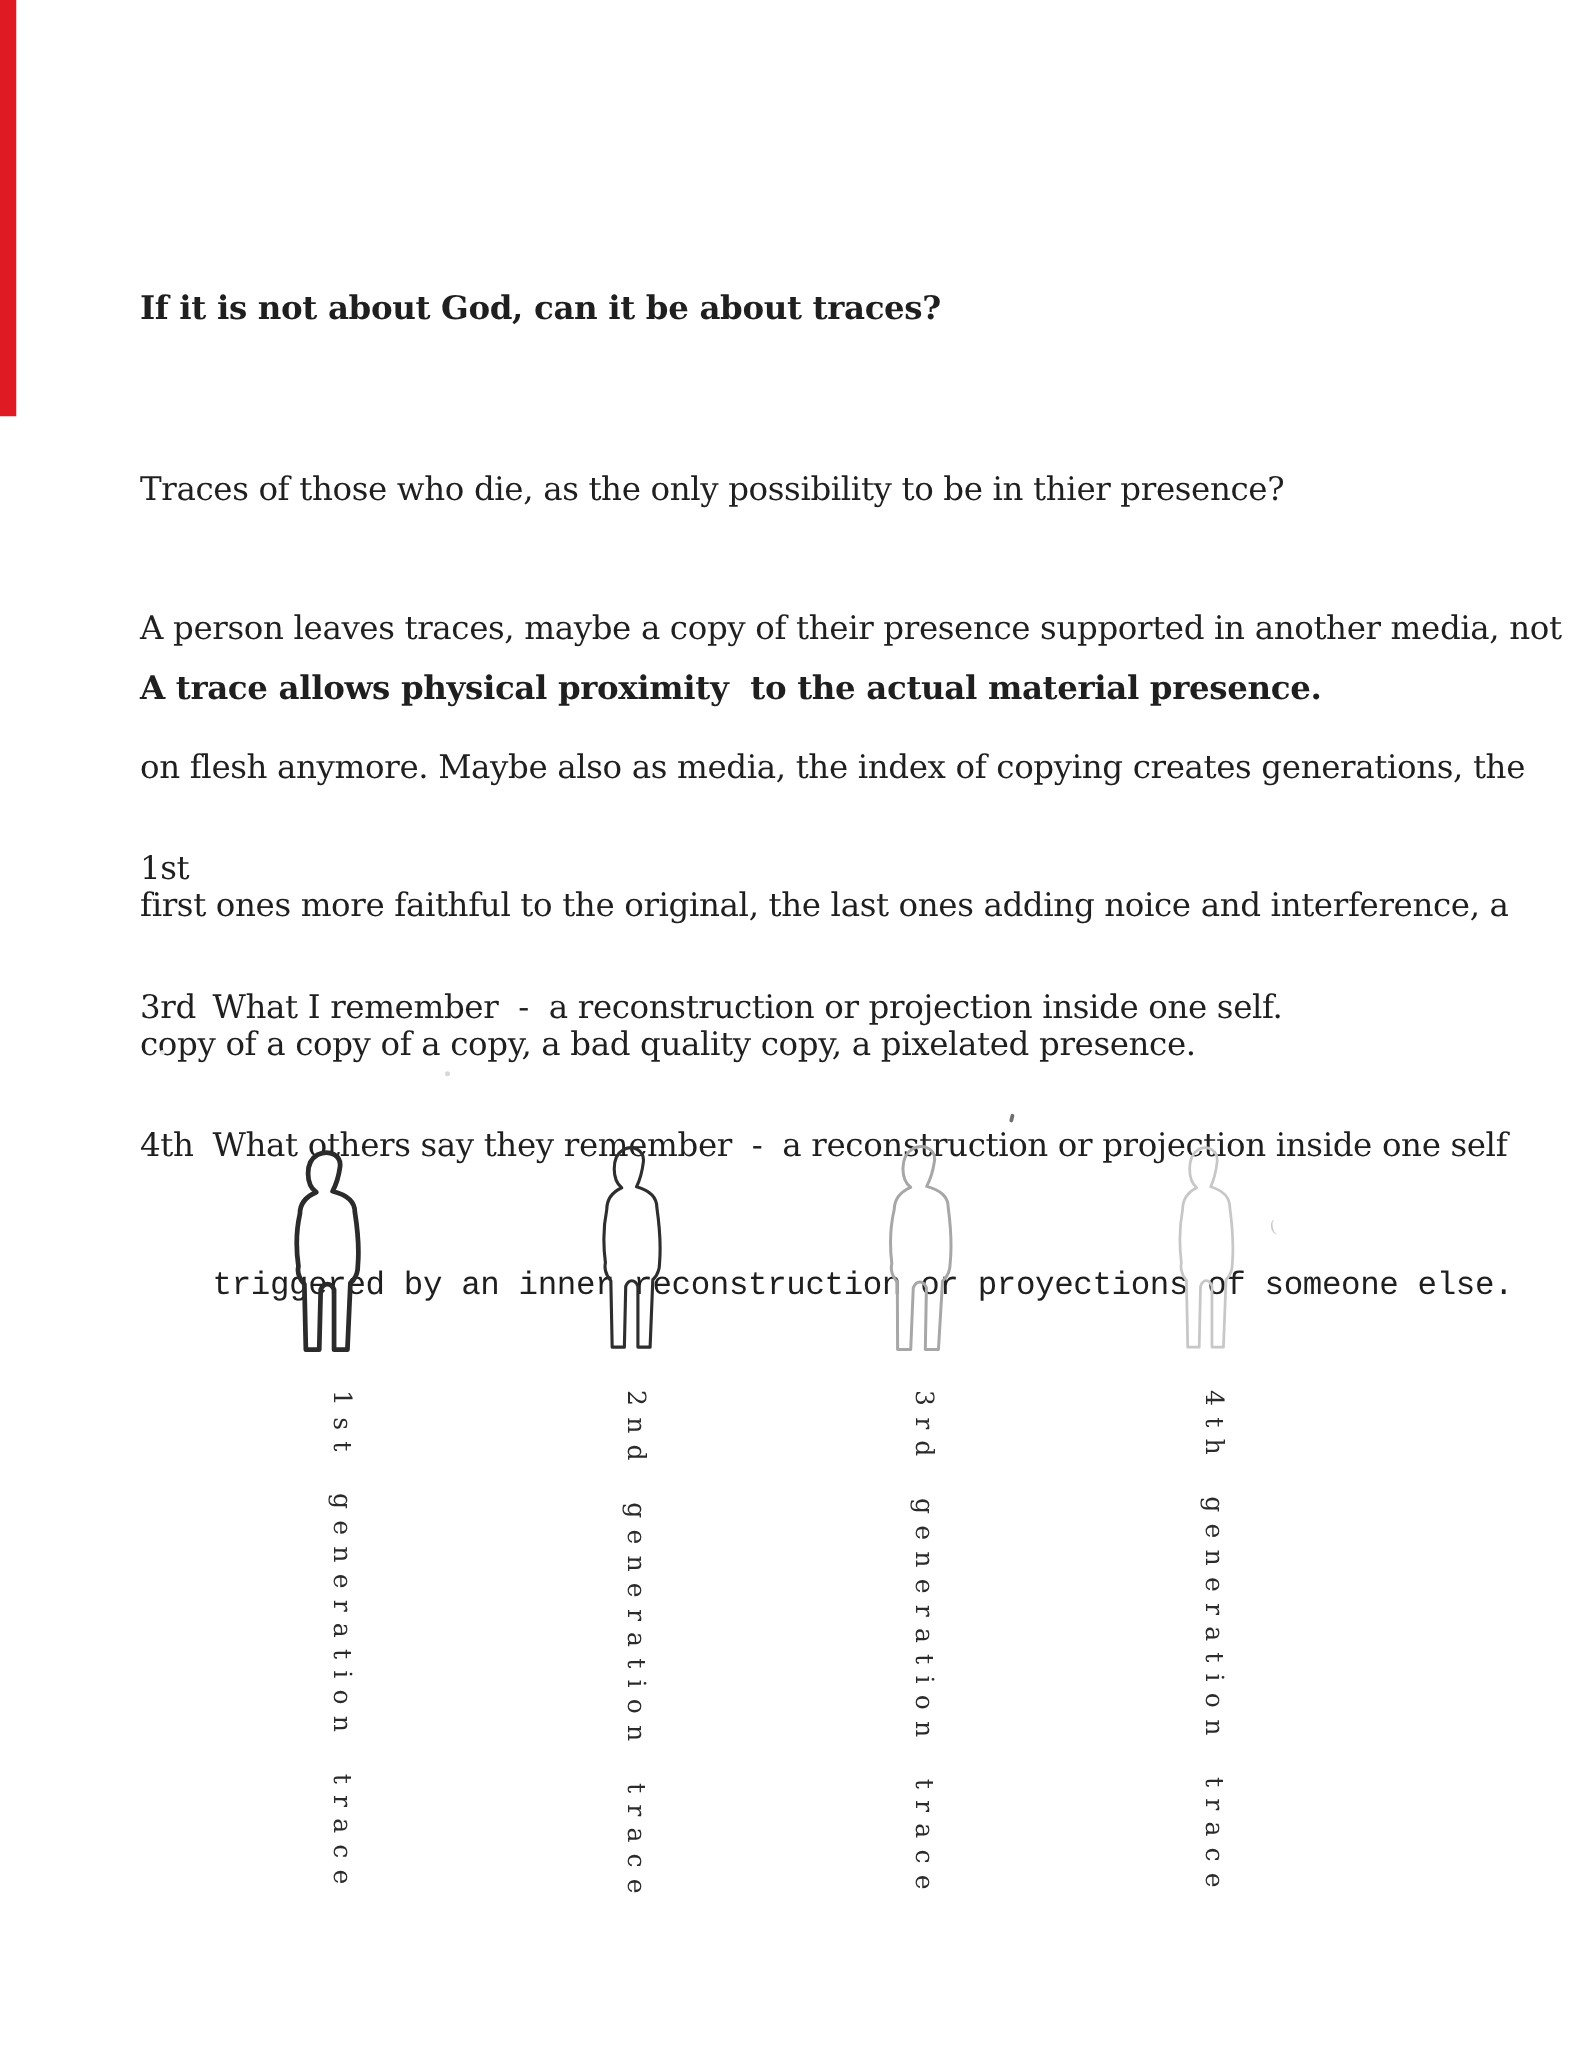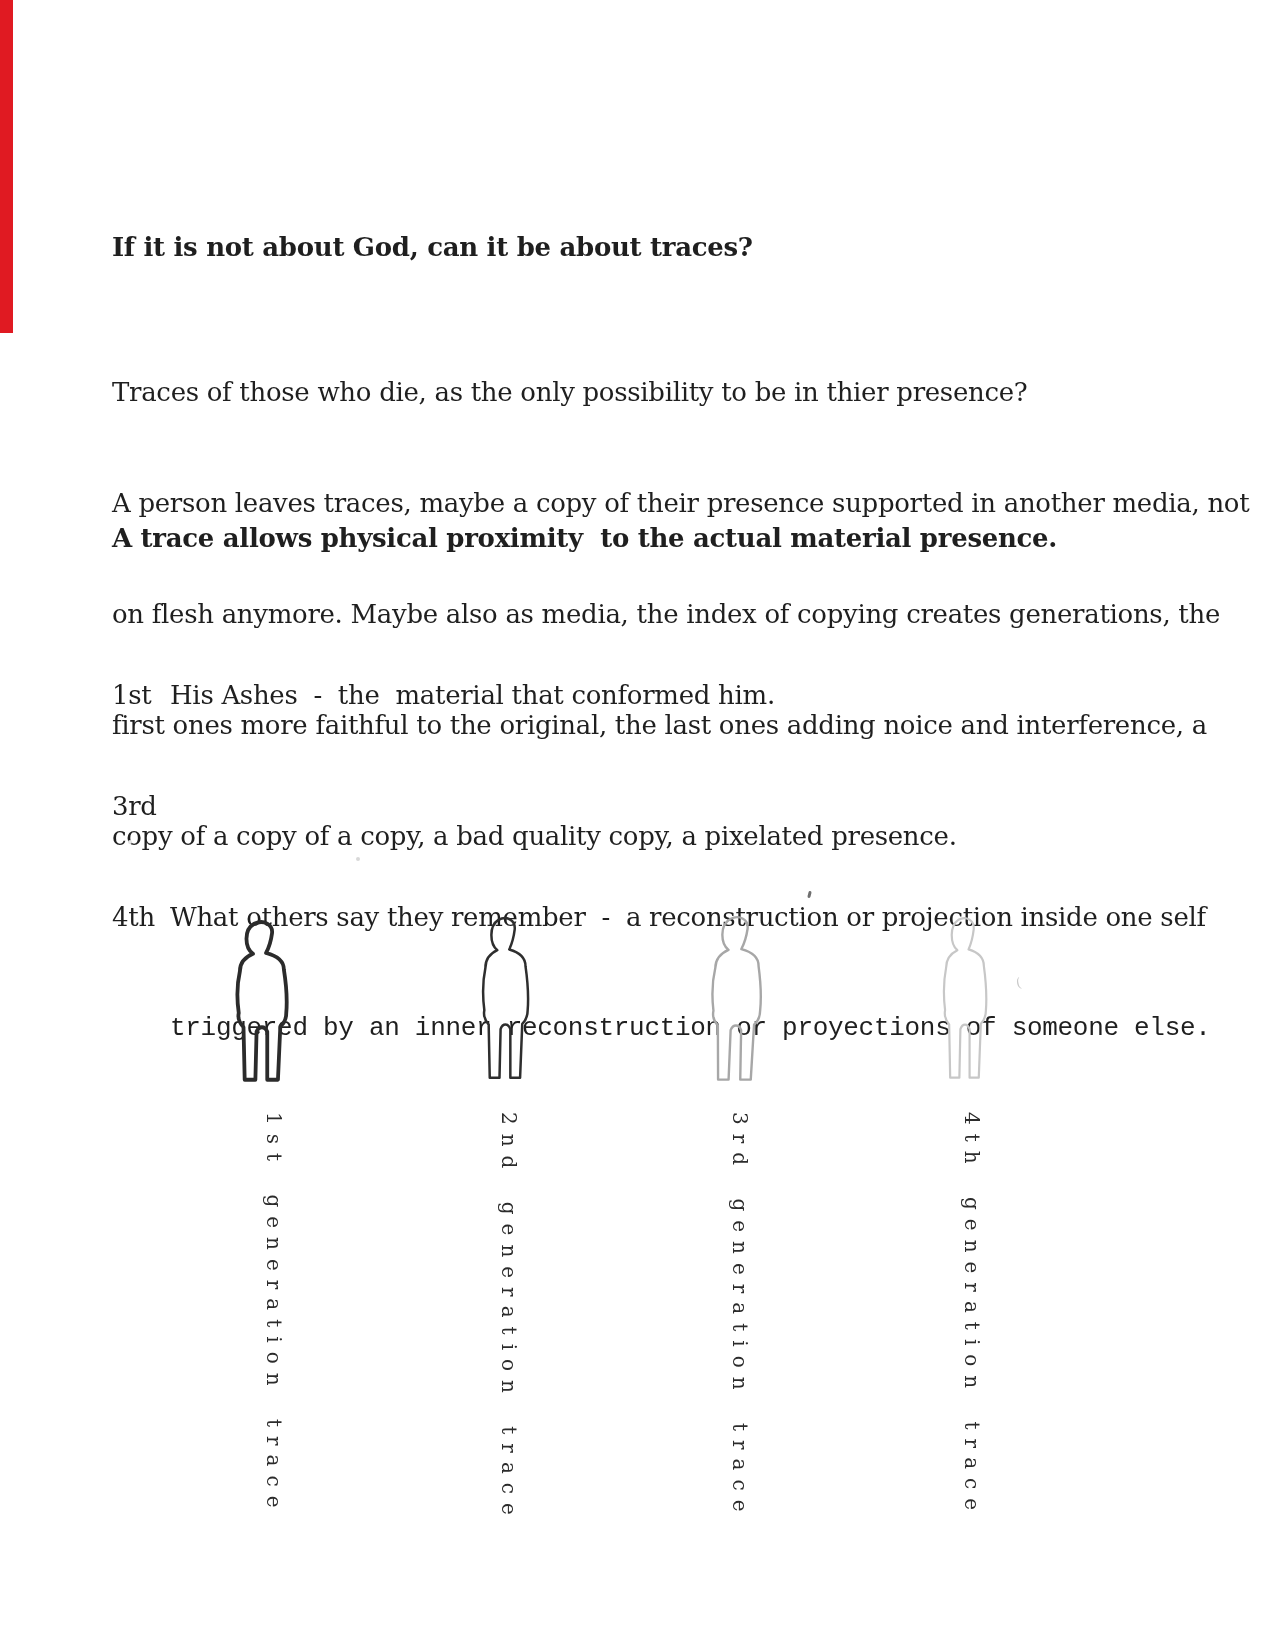--- a/index.html
+++ b/index.html
@@ -17,21 +17,21 @@
     position:absolute;left:0;top:0;width:13px;height:333px;
   }
   
   .tx{
     position:absolute;left:112px;
     font-size:26px;line-height:37px;letter-spacing:-0.3px;
     white-space:pre;
   }
   .h1{top:229px;font-weight:bold;}
   .para{top:300px;}
-  .h2{top:520px;font-weight:bold;}
+  .h2{top:533px;font-weight:bold;}
   .list{top:603px;}
   .list .row{display:flex;}
   .list .num{display:inline-block;width:58px;flex:0 0 58px;}
   .list .cont{margin-left:58px;font-family:Liberation Mono, monospace;}
   
   .fig{position:absolute;}
   .fig path{fill:none;stroke-linejoin:round;stroke-linecap:round;vector-effect:non-scaling-stroke;}
   .f1{left:234px;top:917px;width:57px;height:168px;}
   .f2{left:480px;top:913px;width:52px;height:170px;}
   .f3{left:709px;top:912px;width:56px;height:173px;transform:skewX(-1deg);}
@@ -70,24 +70,24 @@
     <div>on flesh anymore. Maybe also as media, the index of copying creates generations, the</div>
     <div>first ones more faithful to the original, the last ones adding noice and interference, a</div>
     <div>copy of a copy of a copy, a bad quality copy, a pixelated presence.</div>
   </div>
 
   <div class="tx h2">A trace allows physical proximity  to the actual material presence.</div>
 
   <div class="tx list">
     <div class="row">
       <span class="num">1st</span>
-      <span class="txt">His Ashes  -  the  material that conformed him.</span>
     </div>
     <div class="row">
       <span class="num">3rd</span>
+      <span class="txt">What I remember  -  a reconstruction or projection inside one self.</span>
     </div>
     <div class="row">
       <span class="num">4th</span>
       <span class="txt">What others say they remember  -  a reconstruction or projection inside one self</span>
     </div>
     <div class="cont">triggered by an inner reconstruction or proyections of someone else.</div>
   </div>
 
   <svg class="fig f1" viewBox="28 8 48 224" preserveAspectRatio="none">
     <path d="M 44,57 C 37,49 36,25 45,17 C 53,11 61,18 60,30 C 59,42 57,50 55,56 C 65,60 70,68 70,78 C 72,98 73,118 72,136 C 72,144 70,150 67,154 L 65,225 L 56,225 L 56,161 C 54,153 49,153 47,161 L 46,225 L 37,225 L 36,155 C 33,150 31,143 32,136 C 30,114 31,94 33,80 C 33,68 38,61 44,57 Z" stroke="#2b2b2b" stroke-width="3.8"></path>

